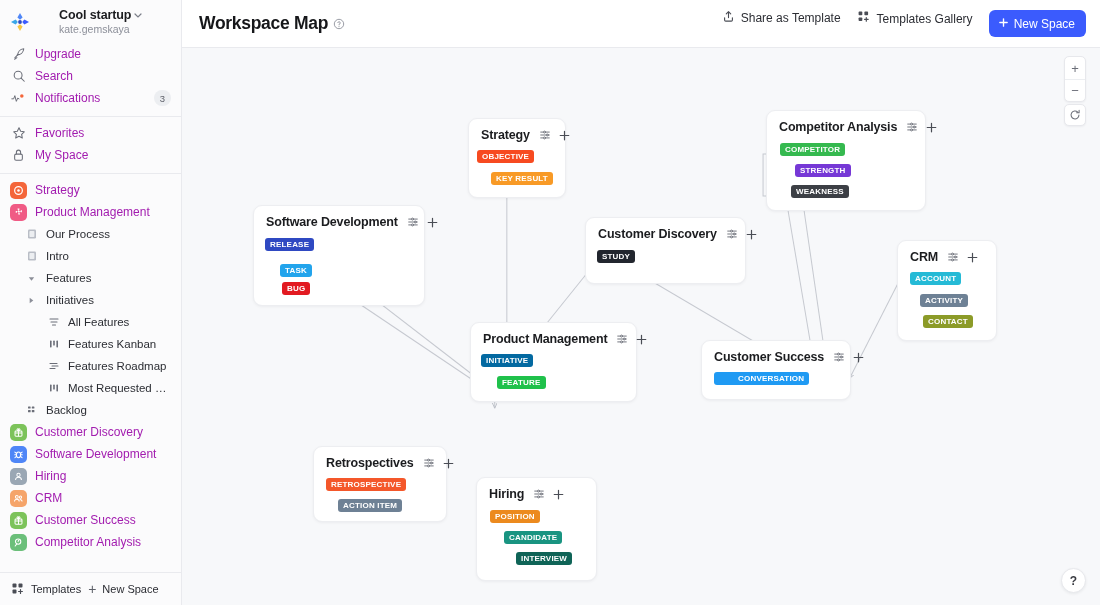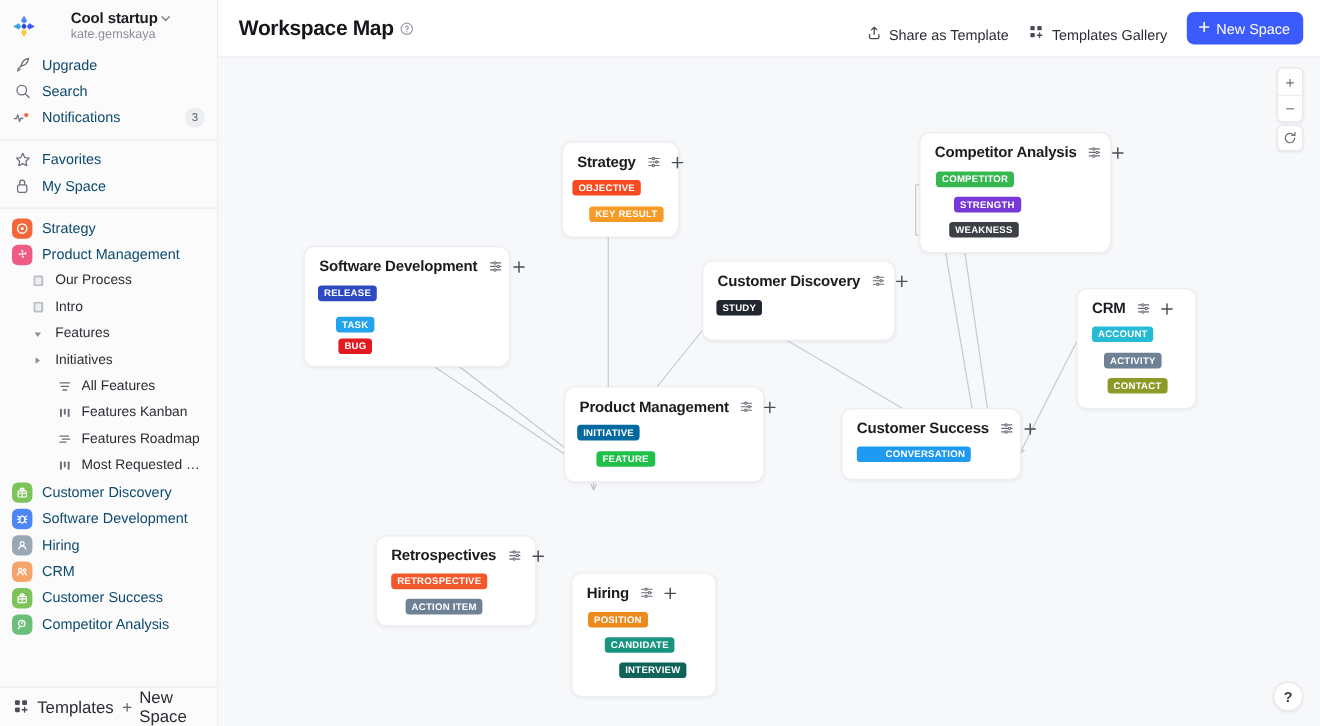--- a/index.html
+++ b/index.html
@@ -43,21 +43,21 @@
     display: flex; align-items: center;
     height: 22px; padding: 0 10px 0 11px;
     gap: 9px; cursor: pointer; position: relative;
   }
   .nav-ico {
     width: 15px; height: 15px; flex: 0 0 15px;
     display: flex; align-items: center; justify-content: center;
     color: #6b6e78;
   }
   .nav-label {
-    font-size: 12px; color: #0c4a6e; flex: 1;
+    font-size: 12px; color: #a21caf; flex: 1;
     white-space: nowrap; overflow: hidden; text-overflow: ellipsis;
   }
   .badge {
     min-width: 17px; height: 16px; border-radius: 8px;
     background: #eceef1; color: #5c5f68;
     font-size: 9.5px; display: flex; align-items: center;
     justify-content: center; padding: 0 5px;
   }
 
   
@@ -78,39 +78,39 @@
 
   .sidebar-footer {
     margin-top: auto;
     border-top: 1px solid #e9eaee;
     height: 33px; display: flex; align-items: center;
     padding: 0 10px; gap: 7px;
   }
   .foot-btn {
     display: flex; align-items: center; gap: 6px; cursor: pointer;
   }
-  .foot-label { font-size: 14px; color: #2b2d33; }
+  .foot-label { font-size: 11px; color: #2b2d33; }
   .foot-plus { color: #5c5f68; font-size: 14px; line-height: 1; }
 
   
   .main { flex: 1; display: flex; flex-direction: column; position: relative; }
   .topbar {
     height: 48px; border-bottom: 1px solid #e9eaee;
     display: flex; align-items: center; padding: 0 14px 0 17px;
     background: #fff; flex: 0 0 48px;
   }
   .page-title {
     font-size: 17.5px; font-weight: bold; color: #16171a;
     letter-spacing: -.3px;
   }
   .title-help {
     margin-left: 5px; color: #9a9da6; font-size: 11px;
     display: inline-flex; align-items: center;
   }
-  .top-actions { margin-left: auto; display: flex; align-items: flex-end; gap: 16px; }
+  .top-actions { margin-left: auto; display: flex; align-items: flex-start; gap: 16px; }
   .top-act {
     display: flex; align-items: center; gap: 6px; cursor: pointer;
     font-size: 12px; color: #2b2d33;
   }
   .new-space-btn {
     display: flex; align-items: center; gap: 5px;
     background: #3b5bfd; color: #fff; border-radius: 6px;
     height: 27px; padding: 0 11px 0 9px; font-size: 12px;
     cursor: pointer; font-weight: 500;
   }
@@ -340,20 +340,31 @@
       </div>
       <div class="nav-item lvl2">
         <span class="nav-ico">
           <svg width="12" height="12" viewBox="0 0 12 12" fill="#6b6e78">
               <rect x="2" y="2.6" width="1.6" height="6.8" rx=".6"></rect>
               <rect x="5.2" y="2.6" width="1.6" height="5" rx=".6"></rect>
               <rect x="8.4" y="2.6" width="1.6" height="6.8" rx=".6"></rect>
             </svg>
         </span>
         <span class="nav-label sm">Most Requested Fea...</span>
+      </div>
+      <div class="nav-item lvl1">
+        <span class="nav-ico">
+          <svg width="12" height="12" viewBox="0 0 12 12" fill="#6b6e78">
+              <rect x="2" y="2.4" width="2.6" height="2.2" rx=".5"></rect>
+              <rect x="5.8" y="2.4" width="2.6" height="2.2" rx=".5"></rect>
+              <rect x="2" y="6" width="2.6" height="2.2" rx=".5"></rect>
+              <rect x="5.8" y="6" width="2.6" height="2.2" rx=".5"></rect>
+            </svg>
+        </span>
+        <span class="nav-label sm">Backlog</span>
       </div>
 
       <div class="nav-item space">
         <span class="sp-ico" style="background:#7cc35a">
           <svg width="11" height="11" viewBox="0 0 12 12" fill="none" stroke="#fff" stroke-width="1.1">
               <rect x="2.2" y="4.4" width="7.6" height="5.6" rx="1"></rect>
               <path d="M2.2 6.6h7.6M6 4.4v5.6M6 4.4c-1.6 0-2.4-2.4-.6-2.4.9 0 .6 2.4.6 2.4zm0 0c1.6 0 2.4-2.4.6-2.4-.9 0-.6 2.4-.6 2.4z"></path>
             </svg>
         </span>
         <span class="nav-label">Customer Discovery</span>

